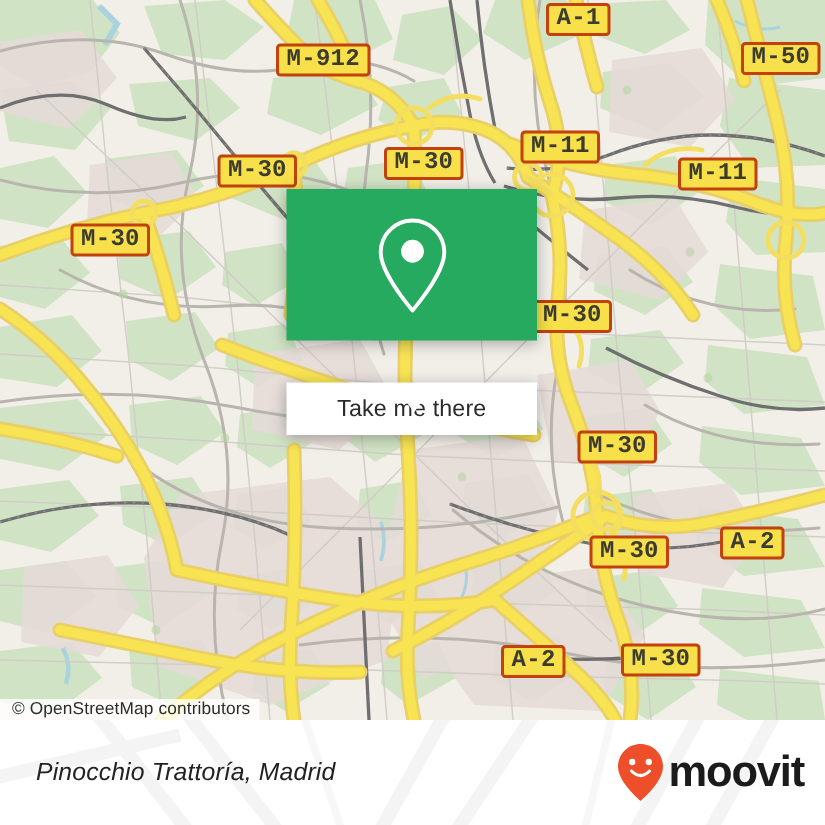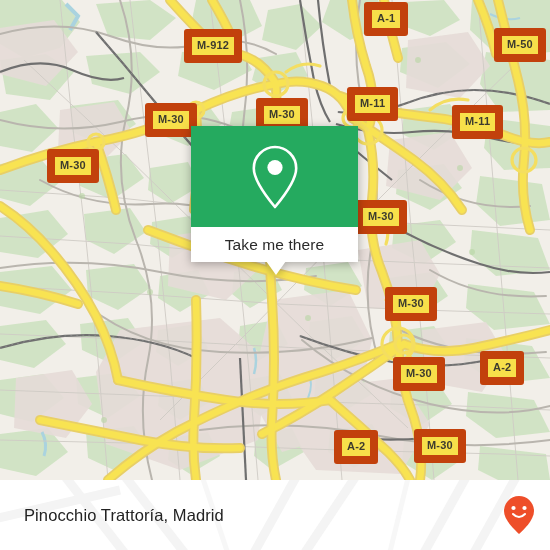--- a/index.html
+++ b/index.html
@@ -30,26 +30,26 @@
     height: 480px;
     overflow: hidden;
     background: #f2efe9;
   }
   #map-svg { position: absolute; left: 0; top: 0; }
 
   
   .shield {
     position: absolute;
     background: #f7e04a;
-    border: 8px solid #c2410c;
+    border: 2px solid #c2410c;
     border-radius: 3px;
     color: #3d3b2e;
-    font-family: Liberation Sans, sans-serif;
+    font-family: Liberation Mono, monospace;
     font-weight: bold;
-    font-size: 11px;
+    font-size: 16px;
     line-height: 15px;
     padding: 1px 5px 2px 5px;
     white-space: nowrap;
     letter-spacing: 0.2px;
     box-sizing: border-box;
     text-align: center;
   }
 
   
   #popup {
@@ -68,20 +68,21 @@
   }
   #popup-label {
     background: #ffffff;
     height: 35px;
     display: flex;
     align-items: center;
     justify-content: center;
     font-size: 15.5px;
     color: #2b2b2b;
     letter-spacing: 0.1px;
+    margin-top: 28px;
   }
   #popup-tail {
     position: absolute;
     left: 75px;
     top: 135px;
     width: 0; height: 0;
     border-left: 10px solid transparent;
     border-right: 10px solid transparent;
     border-top: 14px solid #ffffff;
   }
@@ -120,20 +121,21 @@
     position: absolute;
     left: 24px;
     top: 0;
     height: 70px;
     display: flex;
     align-items: center;
     font-size: 16.5px;
     color: #222222;
     letter-spacing: 0.1px;
     z-index: 3;
+    font-style: italic;
   }
   #footer-logo {
     position: absolute;
     right: 14px;
     top: 0;
     height: 70px;
     display: flex;
     align-items: center;
     gap: 2px;
     z-index: 3;
@@ -419,20 +421,21 @@
       <div id="popup-image">
         <svg width="52" height="66" viewBox="0 0 52 66">
           <path d="M26 3 C14.3 3 4.8 12.5 4.8 24.2 C4.8 36.6 20.6 56.5 26 63 C31.4 56.5 47.2 36.6 47.2 24.2 C47.2 12.5 37.7 3 26 3 Z" fill="none" stroke="#ffffff" stroke-width="2.6" stroke-linejoin="round"></path>
           <circle cx="26" cy="23.5" r="7.6" fill="#ffffff"></circle>
         </svg>
       </div>
       <div id="popup-label">Take me there</div>
       <div id="popup-tail"></div>
     </div>
 
+    <div id="attribution">© OpenStreetMap contributors</div>
   </div>
 
   <div id="footer">
     <svg id="footer-watermark" width="550" height="70" viewBox="0 0 550 70">
       <g stroke="#f4f4f4" stroke-width="9" fill="none">
         <path d="M60,-10 L130,80"></path>
         <path d="M120,-10 L190,80"></path>
         <path d="M300,-10 L250,80"></path>
         <path d="M360,-10 L300,80"></path>
         <path d="M470,-10 L420,80"></path>
@@ -447,16 +450,17 @@
 
     <div id="footer-title">Pinocchio Trattoría, Madrid</div>
 
     <div id="footer-logo">
       <svg width="34" height="40" viewBox="0 0 34 40">
         <path d="M17 1 C8.7 1 2 7.7 2 16 C2 25 12.5 35 17 39 C21.5 35 32 25 32 16 C32 7.7 25.3 1 17 1 Z" fill="#ee4e29"></path>
         <circle cx="11.5" cy="13" r="2.1" fill="#ffffff"></circle>
         <circle cx="22.5" cy="13" r="2.1" fill="#ffffff"></circle>
         <path d="M11 19 Q17 25 23 19" fill="none" stroke="#ffffff" stroke-width="2.1" stroke-linecap="round"></path>
       </svg>
+      <span id="footer-logo-text">moovit</span>
     </div>
   </div>
 
 </div>
 
 </body></html>

